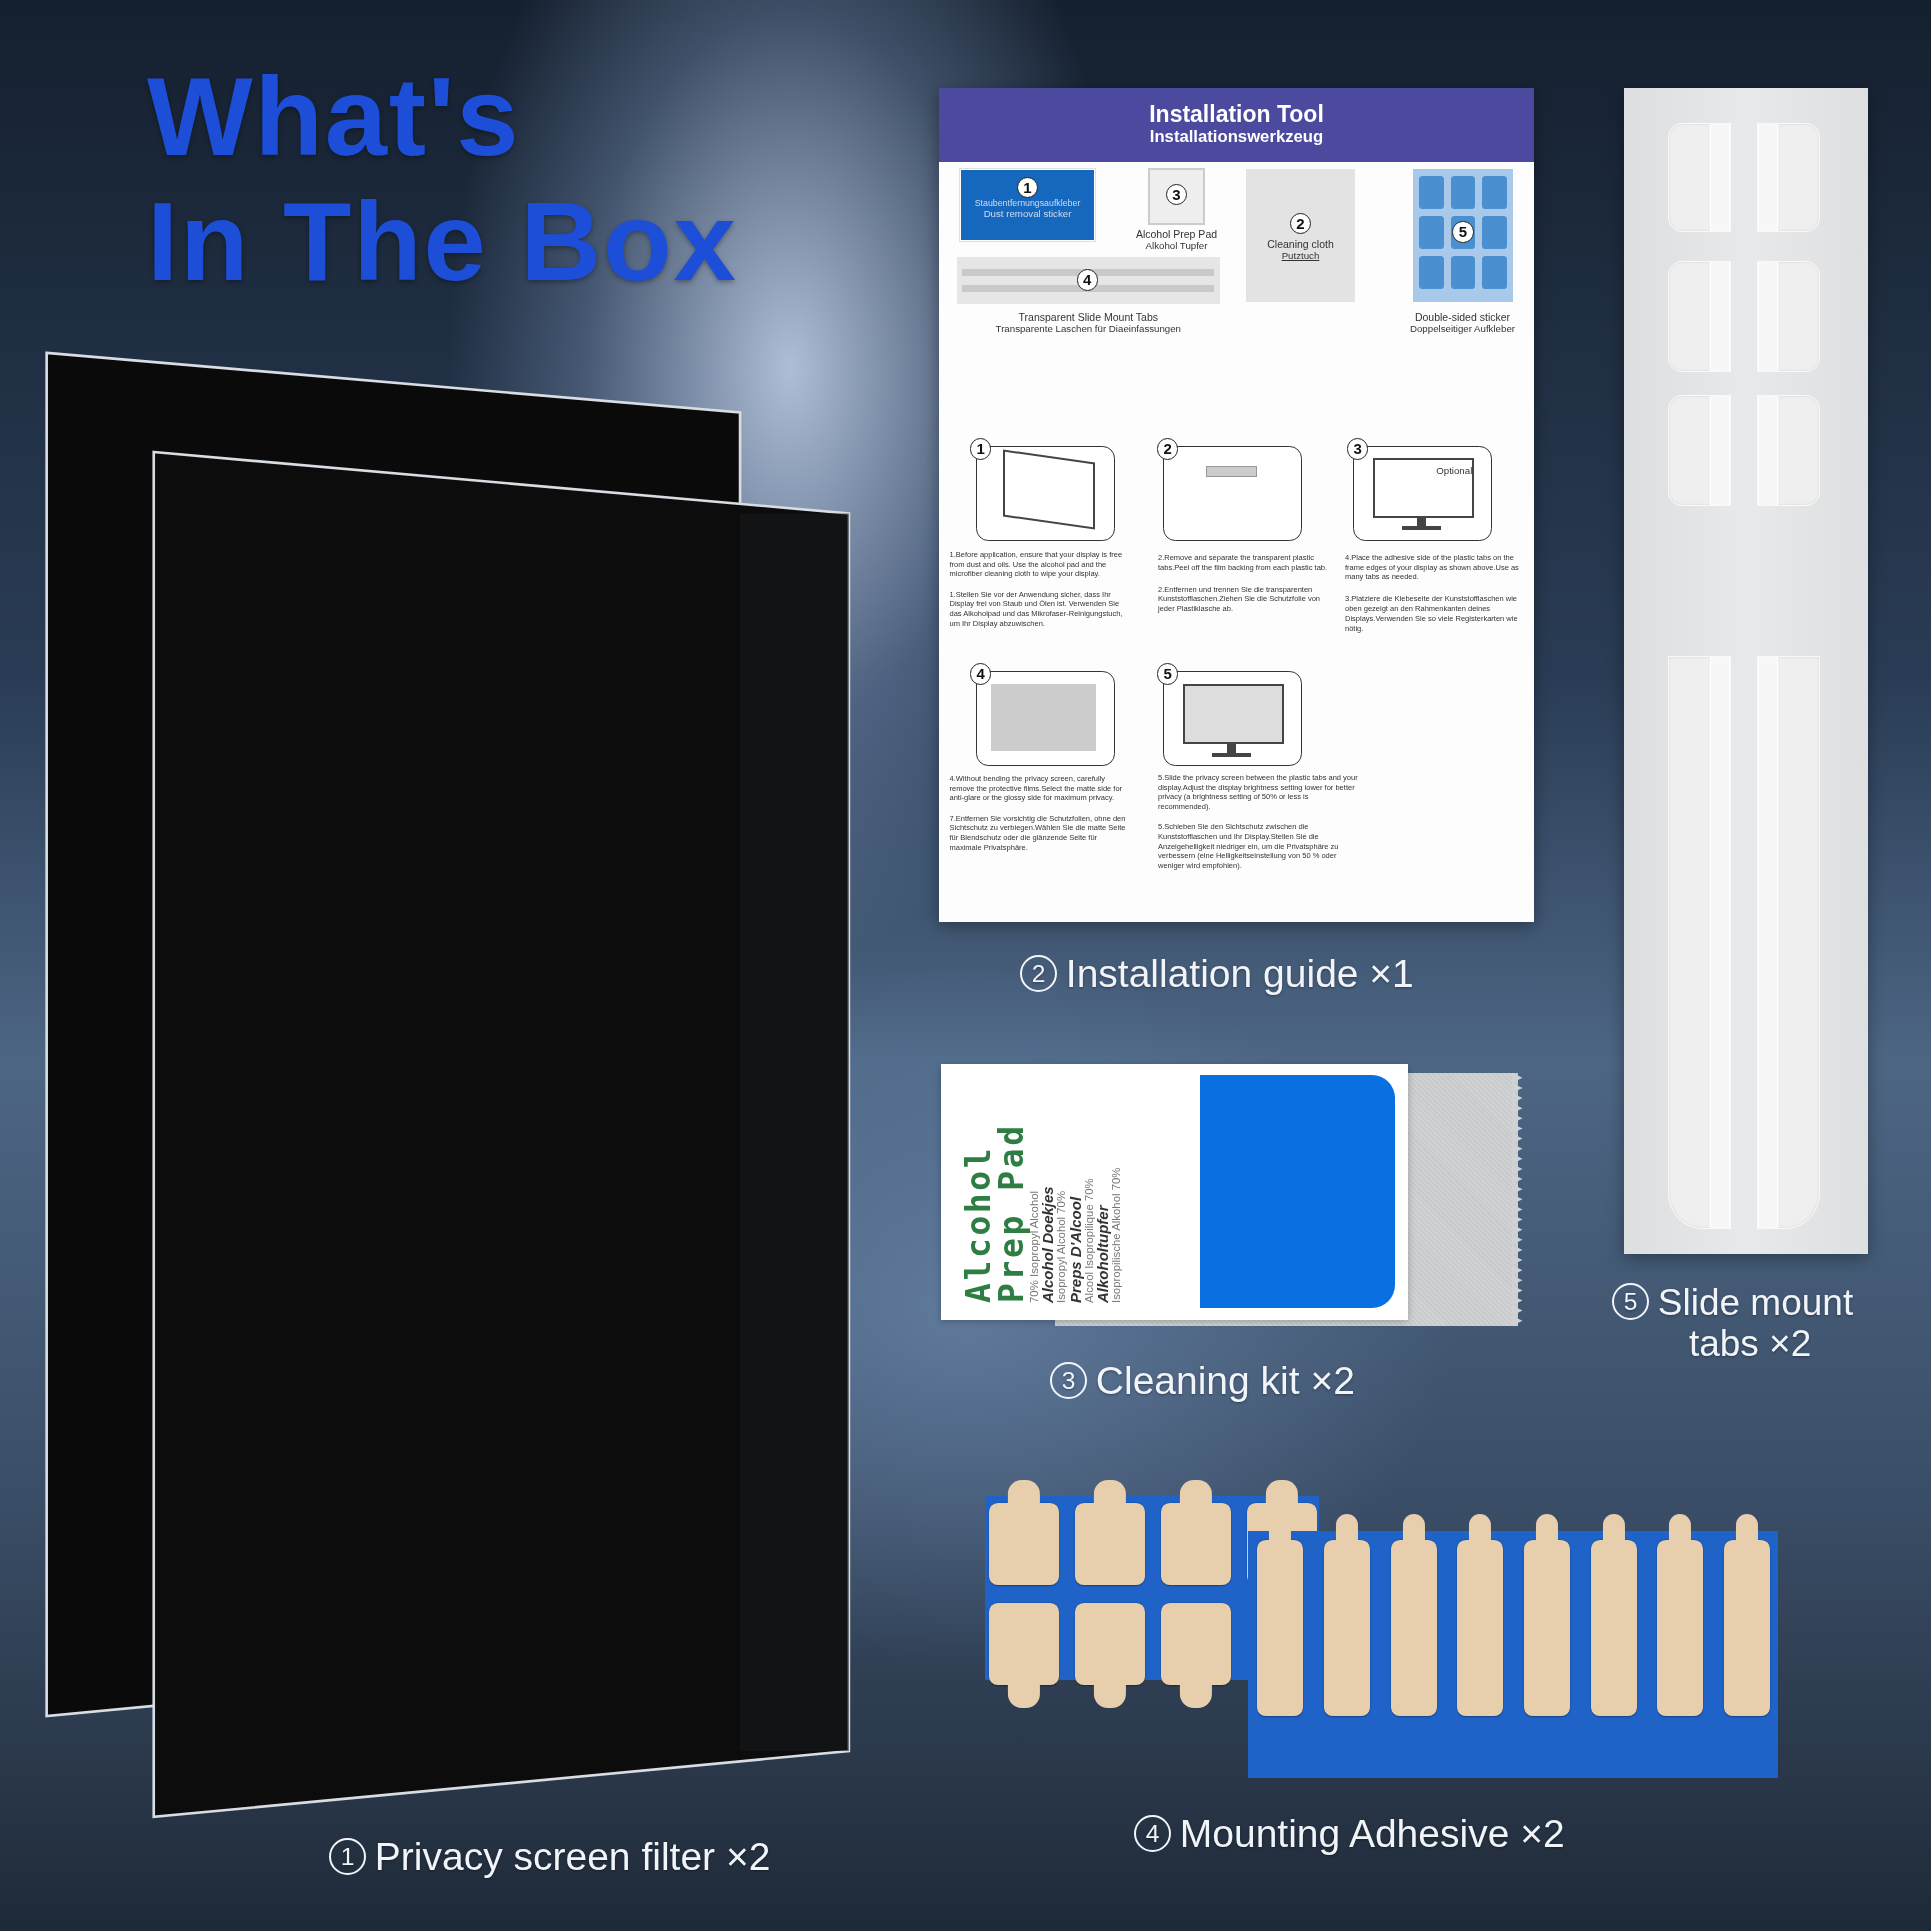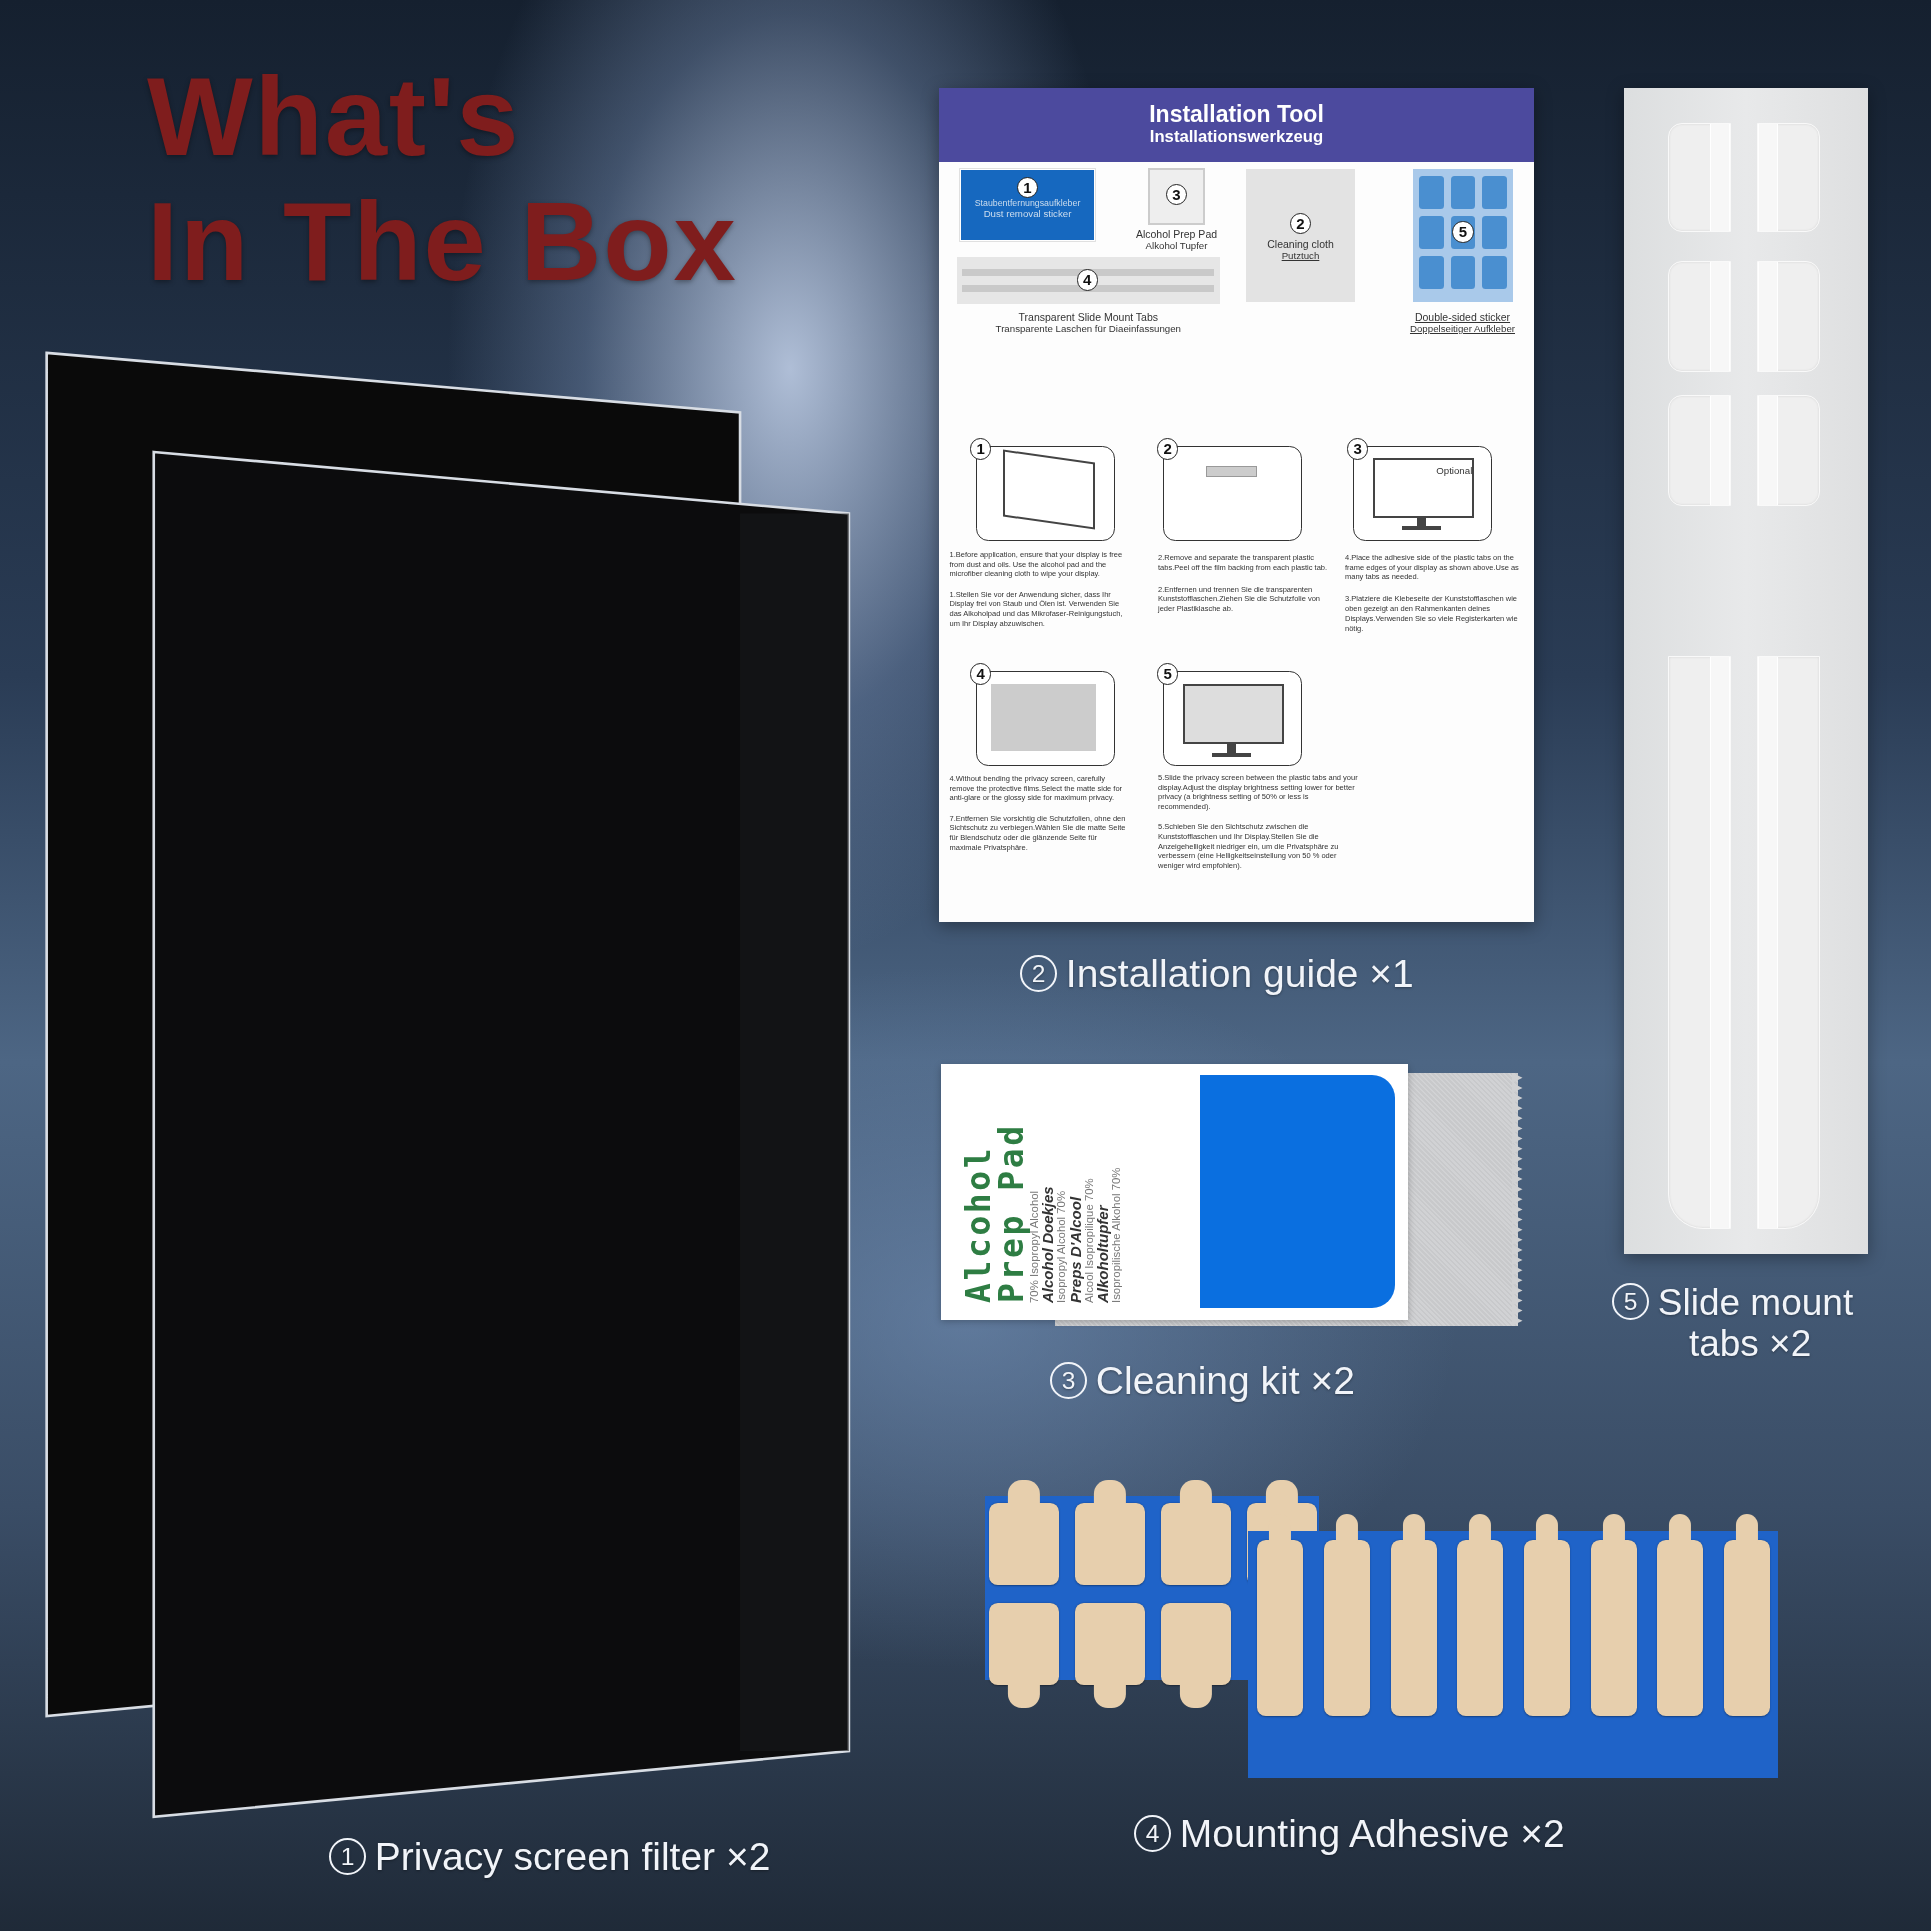--- a/index.html
+++ b/index.html
@@ -8,21 +8,21 @@
     font-family:"Liberation Sans", sans-serif;
     background:
       radial-gradient(ellipse 456px 790px at 790px 369px, rgba(200,215,240,0.85), rgba(140,165,205,0.35) 45%, rgba(0,0,0,0) 75%),
       radial-gradient(ellipse 614px 439px at 966px 1317px, rgba(120,150,190,0.55), rgba(0,0,0,0) 80%),
       linear-gradient(180deg, #15202f 0%, #2a3c55 35%, #4d6684 55%, #3a4d66 78%, #1f2a38 100%);
   }
   .abs { position:absolute; }
 
   
   .title {
-    left:147px; top:54px; color:#7f1d1d; font-weight:700; font-size:112px; line-height:125px;
+    left:147px; top:54px; color:#1d4ed8; font-weight:700; font-size:112px; line-height:125px;
     letter-spacing:1.8px; text-shadow:0 1.8px 5.3px rgba(0,0,0,0.35);
   }
 
   
   .filters { left:0; top:0; width:878px; height:1931px; }
 
   
   .lbl { color:#f1f4f9; font-size:39px; white-space:nowrap; text-shadow:0 0.9px 2.6px rgba(0,0,0,0.35); }
   .circ {
     display:inline-block; width:33px; height:33px; border:2.6px solid #f1f4f9; border-radius:50%;
@@ -128,21 +128,21 @@
         <div style="height:33px;background:#4a8fd0;border-radius:3.5px;"></div>
         <div style="height:33px;background:#4a8fd0;border-radius:3.5px;"></div>
       <div style="height:33px;background:#4a8fd0;border-radius:3.5px;"></div>
         <div style="height:33px;background:#4a8fd0;border-radius:3.5px; text-align:center;"><span class="num" style="margin-top:5.3px;">5</span></div>
         <div style="height:33px;background:#4a8fd0;border-radius:3.5px;"></div>
       <div style="height:33px;background:#4a8fd0;border-radius:3.5px;"></div>
         <div style="height:33px;background:#4a8fd0;border-radius:3.5px;"></div>
         <div style="height:33px;background:#4a8fd0;border-radius:3.5px;"></div>
     </div>
   </div>
-  <div class="tool" style="left:456px; top:223px; width:135px;text-decoration:underline;">
+  <div class="tool" style="left:456px; top:223px; width:135px;">
     <div>Double-sided sticker</div>
     <div style="font-size:9.7px;">Doppelseitiger Aufkleber</div>
   </div>
 
 
   <div class="step-box" style="left:37px; top:358px;">
     <span class="num step-num">1</span>
     <div style="position:absolute; left:26px; top:8.8px; width:88px; height:63px; border:2.6px solid #444; transform:skewY(8deg);"></div>
   </div>
   <div class="step-txt" style="left:10.5px; top:462px;">

